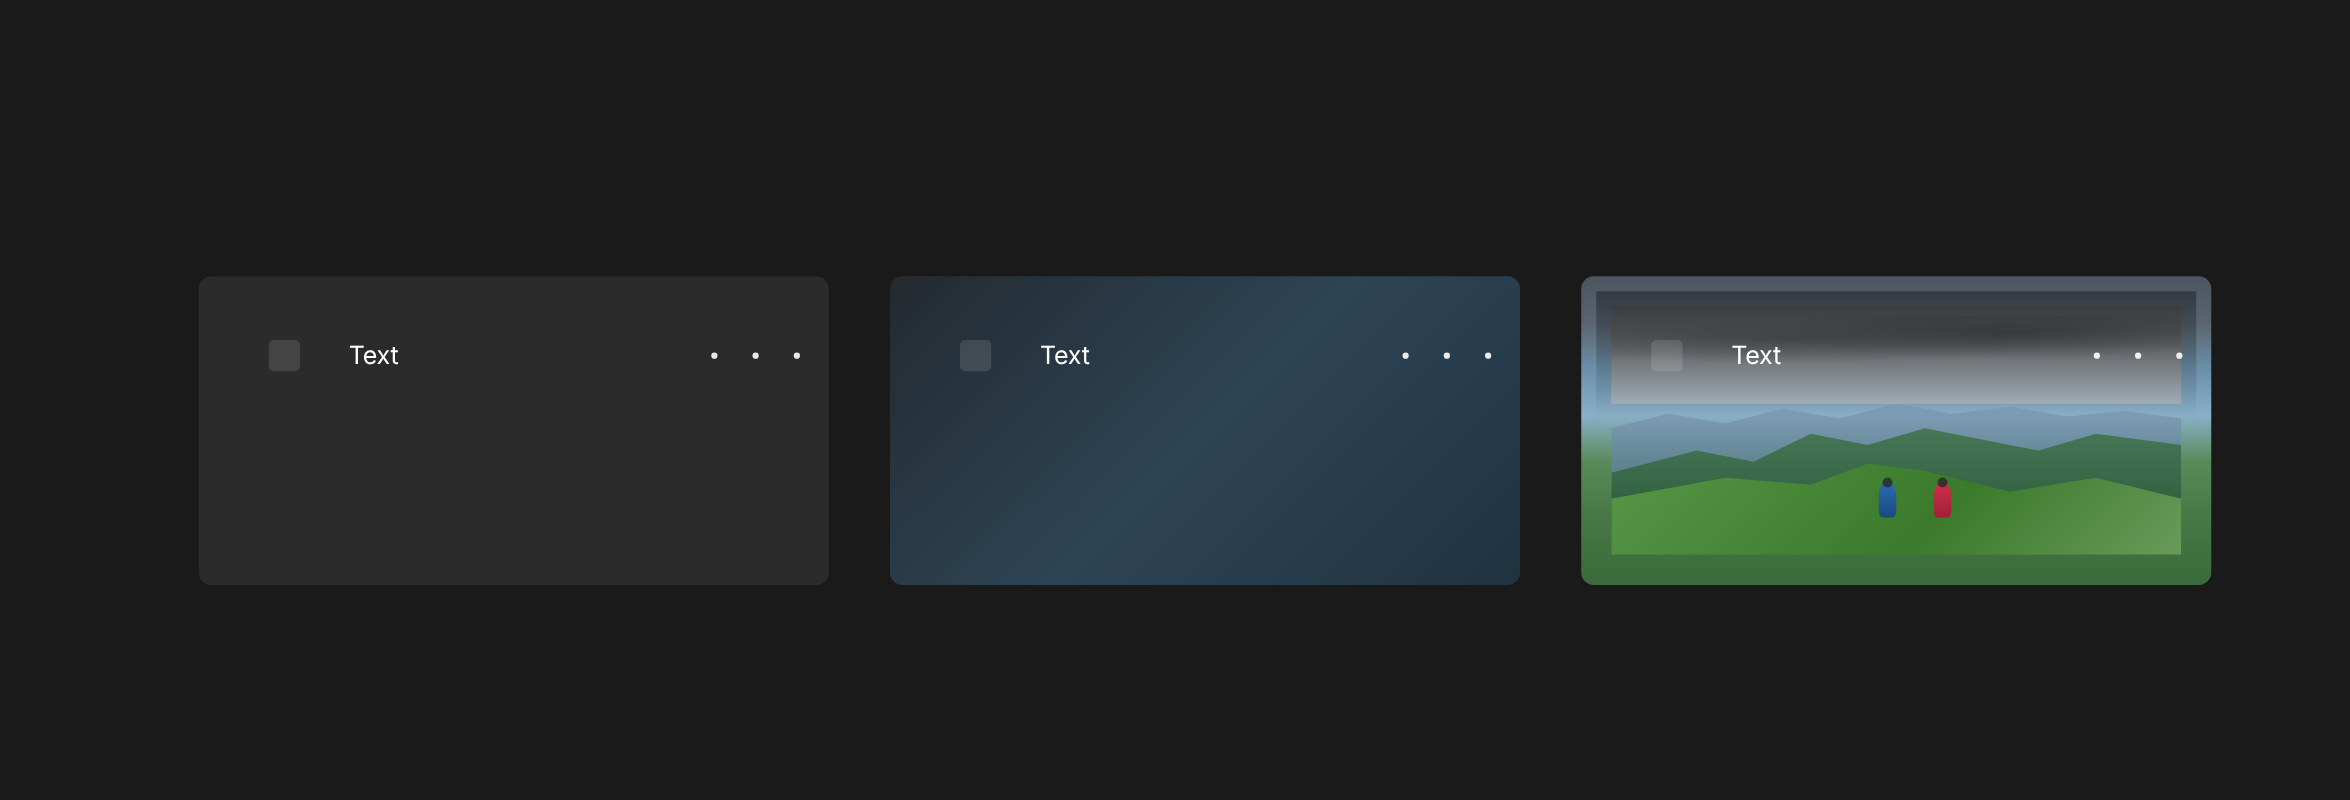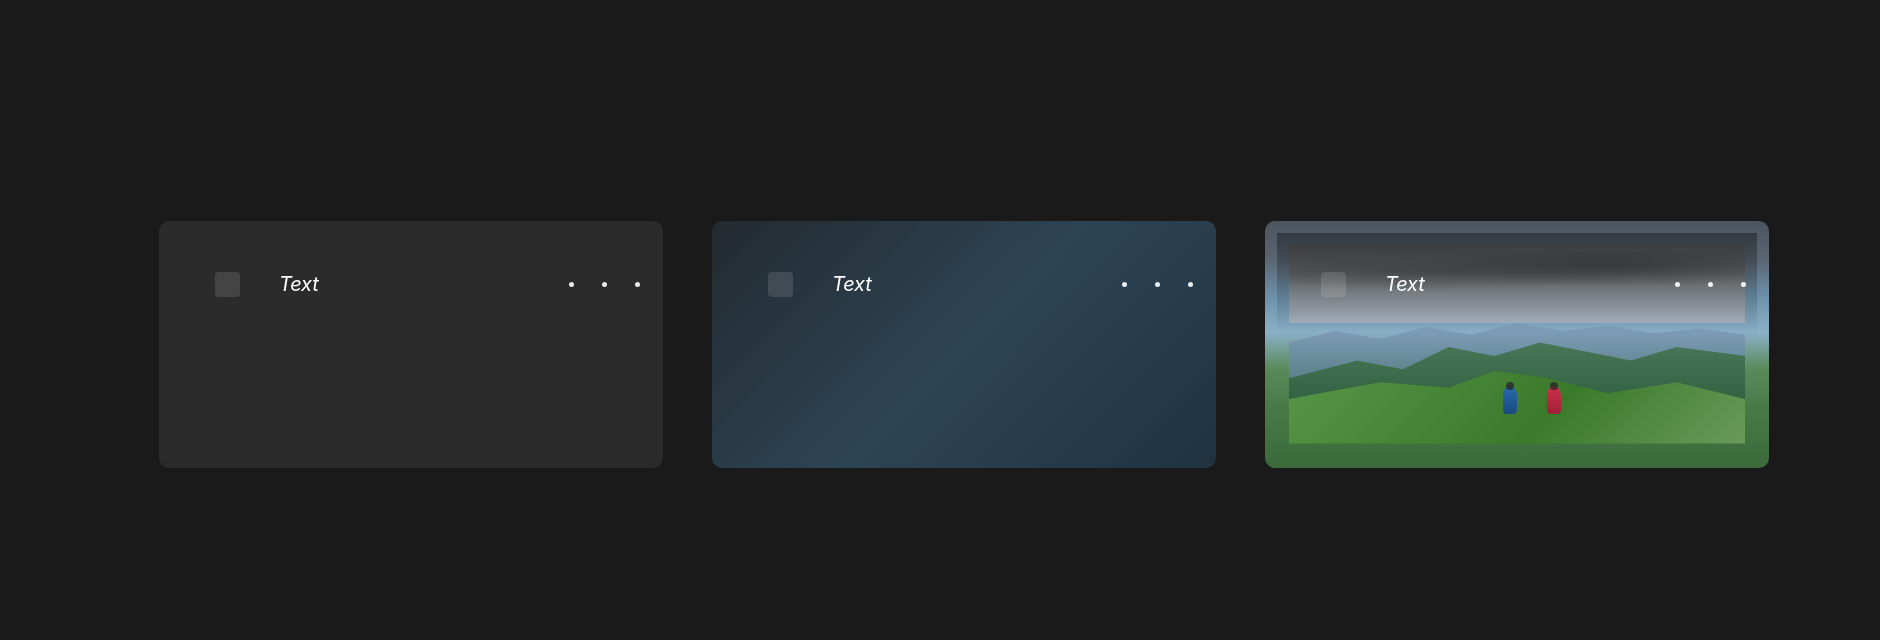--- a/index.html
+++ b/index.html
@@ -1,19 +1,18 @@
 <!DOCTYPE html>
 <html><head>
   <meta charset="utf-8">
   <style>
     * {
       margin: 12px;
       padding: 0;
       box-sizing: border-box;
-      font-style: italic;
     }
     
     body {
       width: 1880px;
       height: 640px;
       background: #1a1a1a;
       font-family: 'Inter', -apple-system, BlinkMacSystemFont, sans-serif;
       display: flex;
       align-items: center;
       justify-content: center;

